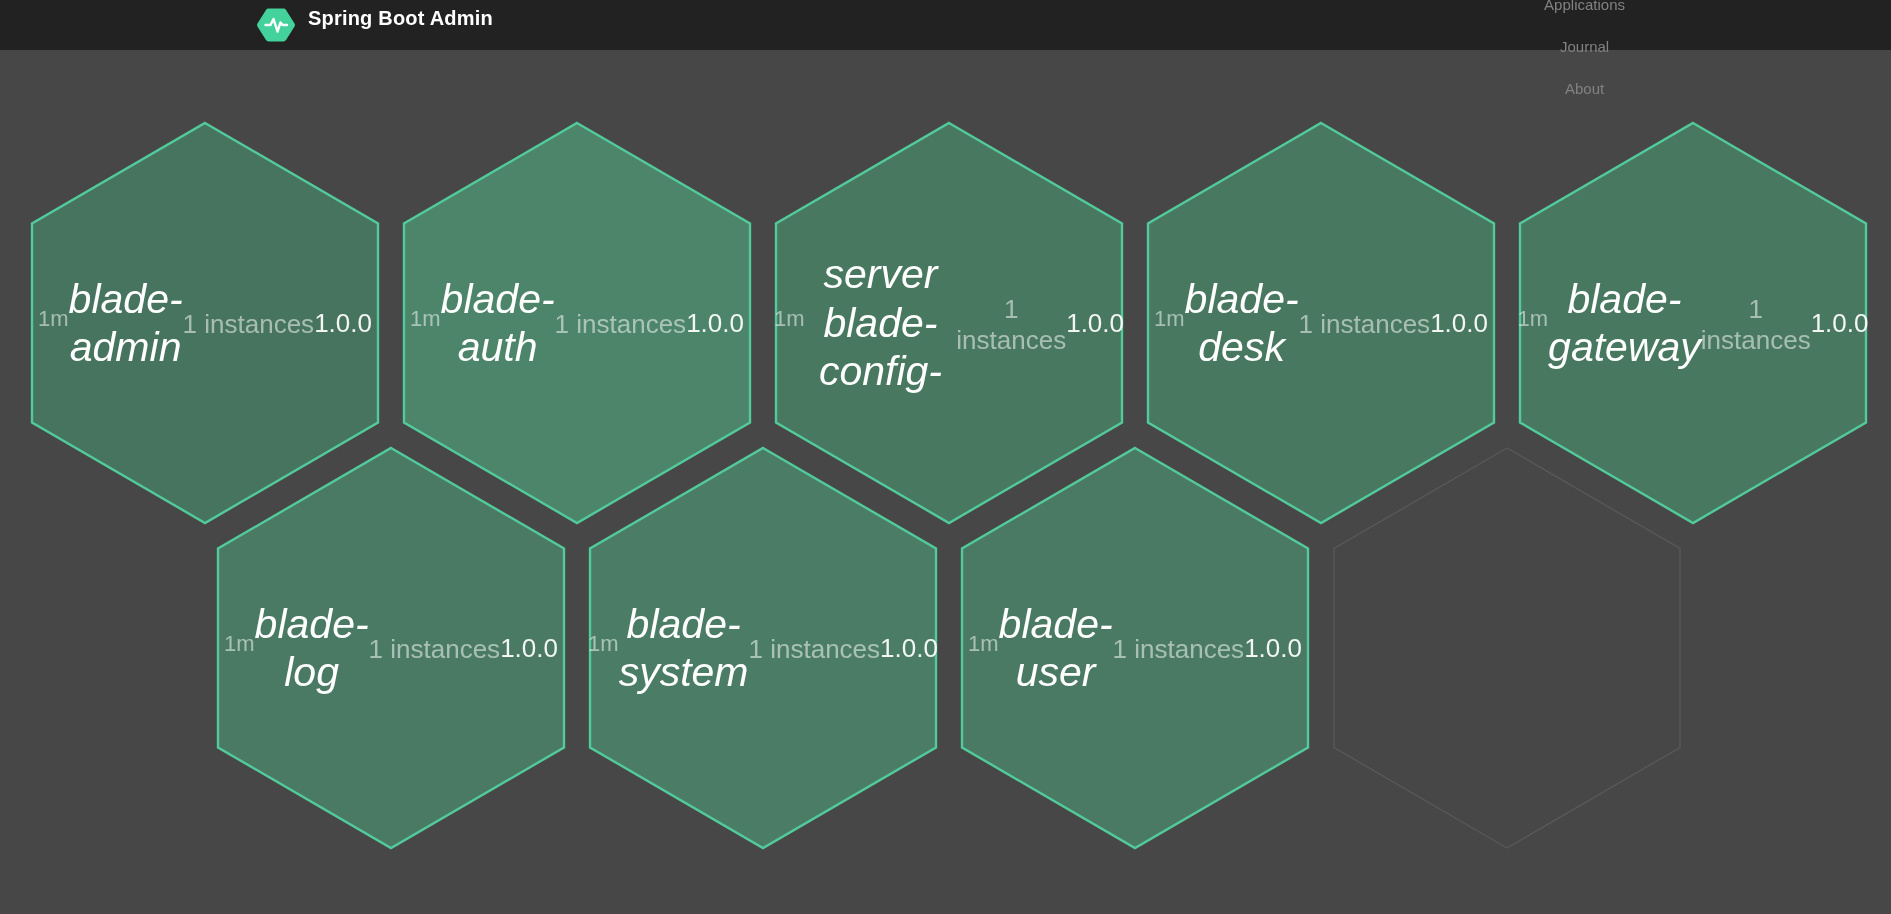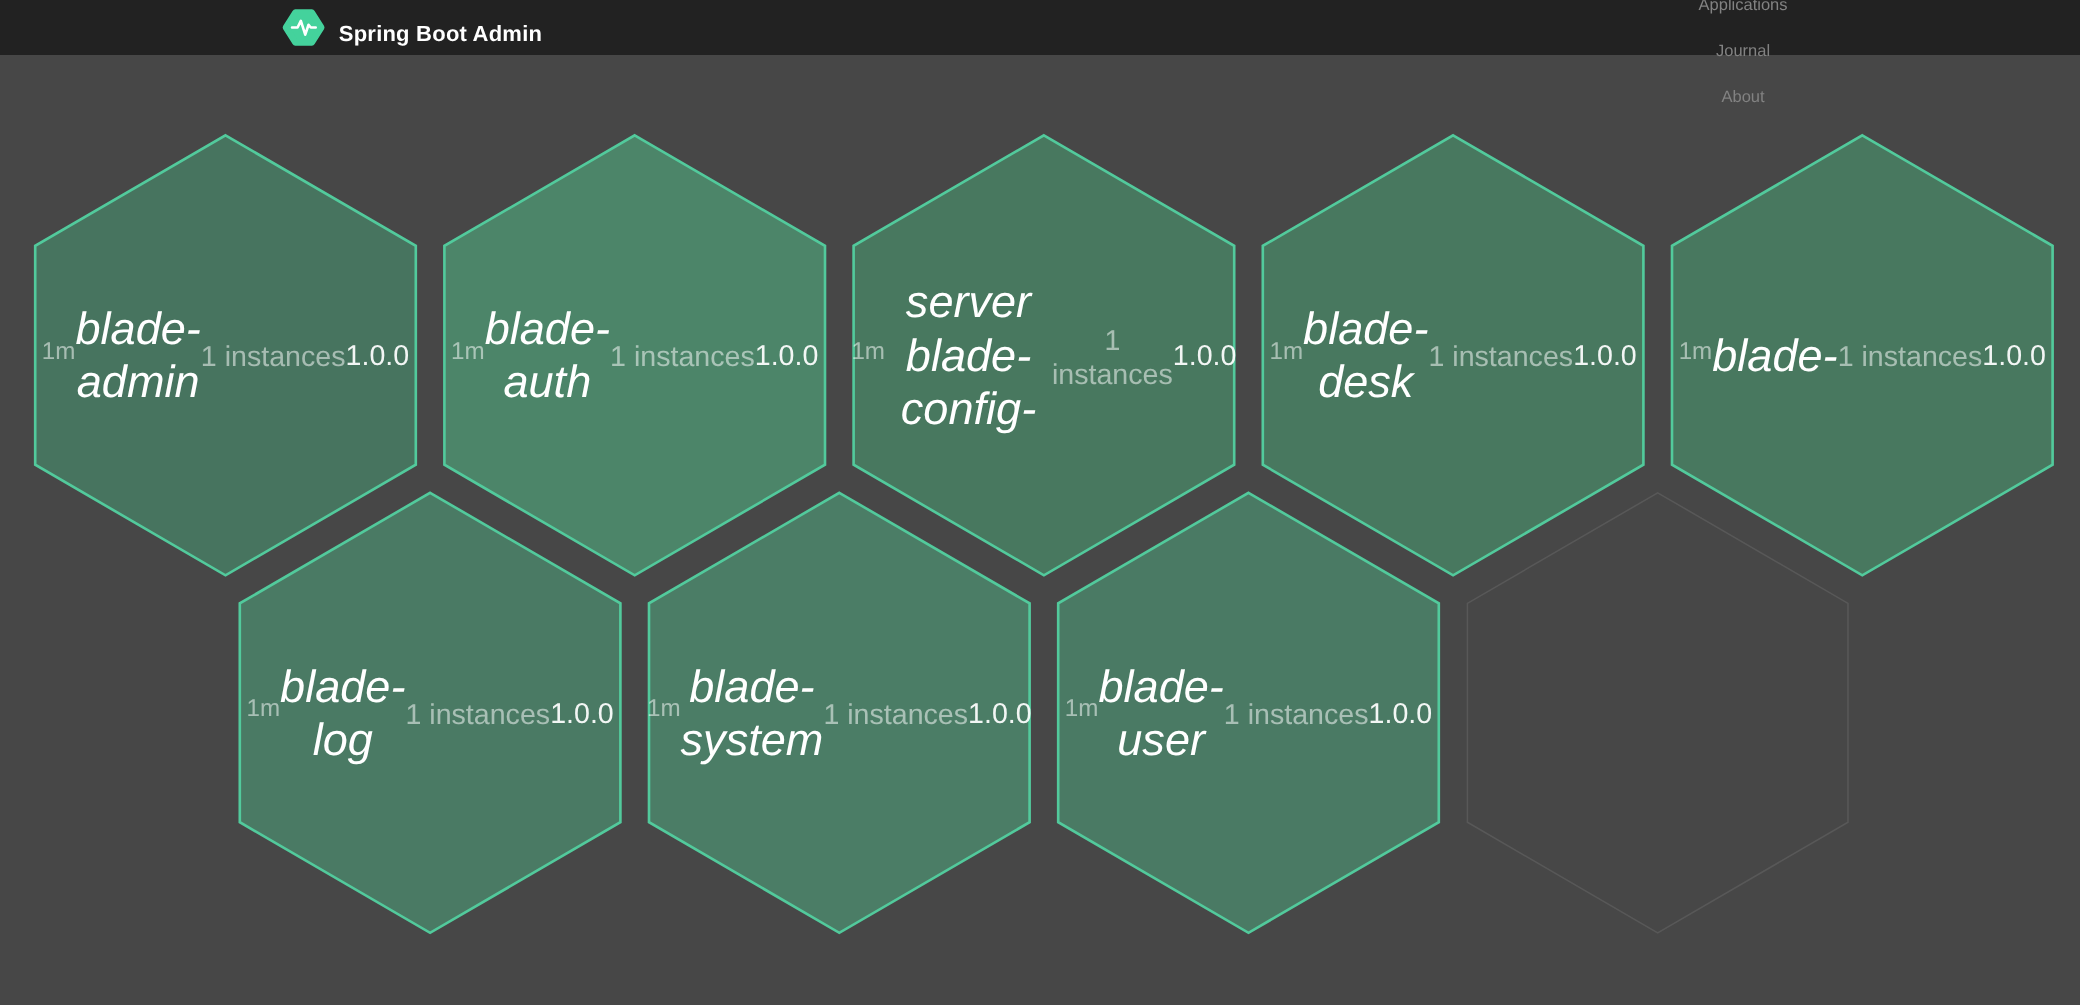--- a/index.html
+++ b/index.html
@@ -15,21 +15,21 @@
     position: relative;
     width: 100%; height: 50px;
     background: #222222;
     display: flex;
     align-items: center;
     justify-content: space-between;
     padding: 0 266px 0 256px;
   }
   .brand {
     display: flex;
-    align-items: flex-end;
+    align-items: flex-start;
     gap: 12px;
     text-decoration: none;
     cursor: pointer;
   }
   .brand-title {
     color: #ffffff;
     font-size: 20px;
     font-weight: 700;
     letter-spacing: 0.2px;
     white-space: nowrap;
@@ -181,20 +181,21 @@
     </div>
   </div>
     <div class="hex" style="left: 1518px; top: 71px;">
     <svg class="hex-shape" viewBox="0 0 350 404">
       <polygon points="175,2 348,102.5 348,301.5 175,402 2,301.5 2,102.5" stroke-width="2.4" fill="#48785f" stroke="#52ca9c"></polygon>
     </svg>
     <div class="hex-content">
       <div class="interval">1m</div>
       <div class="app-name">
         <span>blade-</span>
+        <span>gateway</span>
       </div>
       <div class="instances">1 instances</div>
       <div class="version">1.0.0</div>
     </div>
   </div>
     <div class="hex" style="left: 216px; top: 396px;">
     <svg class="hex-shape" viewBox="0 0 350 404">
       <polygon points="175,2 348,102.5 348,301.5 175,402 2,301.5 2,102.5" stroke-width="2.4" fill="#4a7a64" stroke="#52ca9c"></polygon>
     </svg>
     <div class="hex-content">

